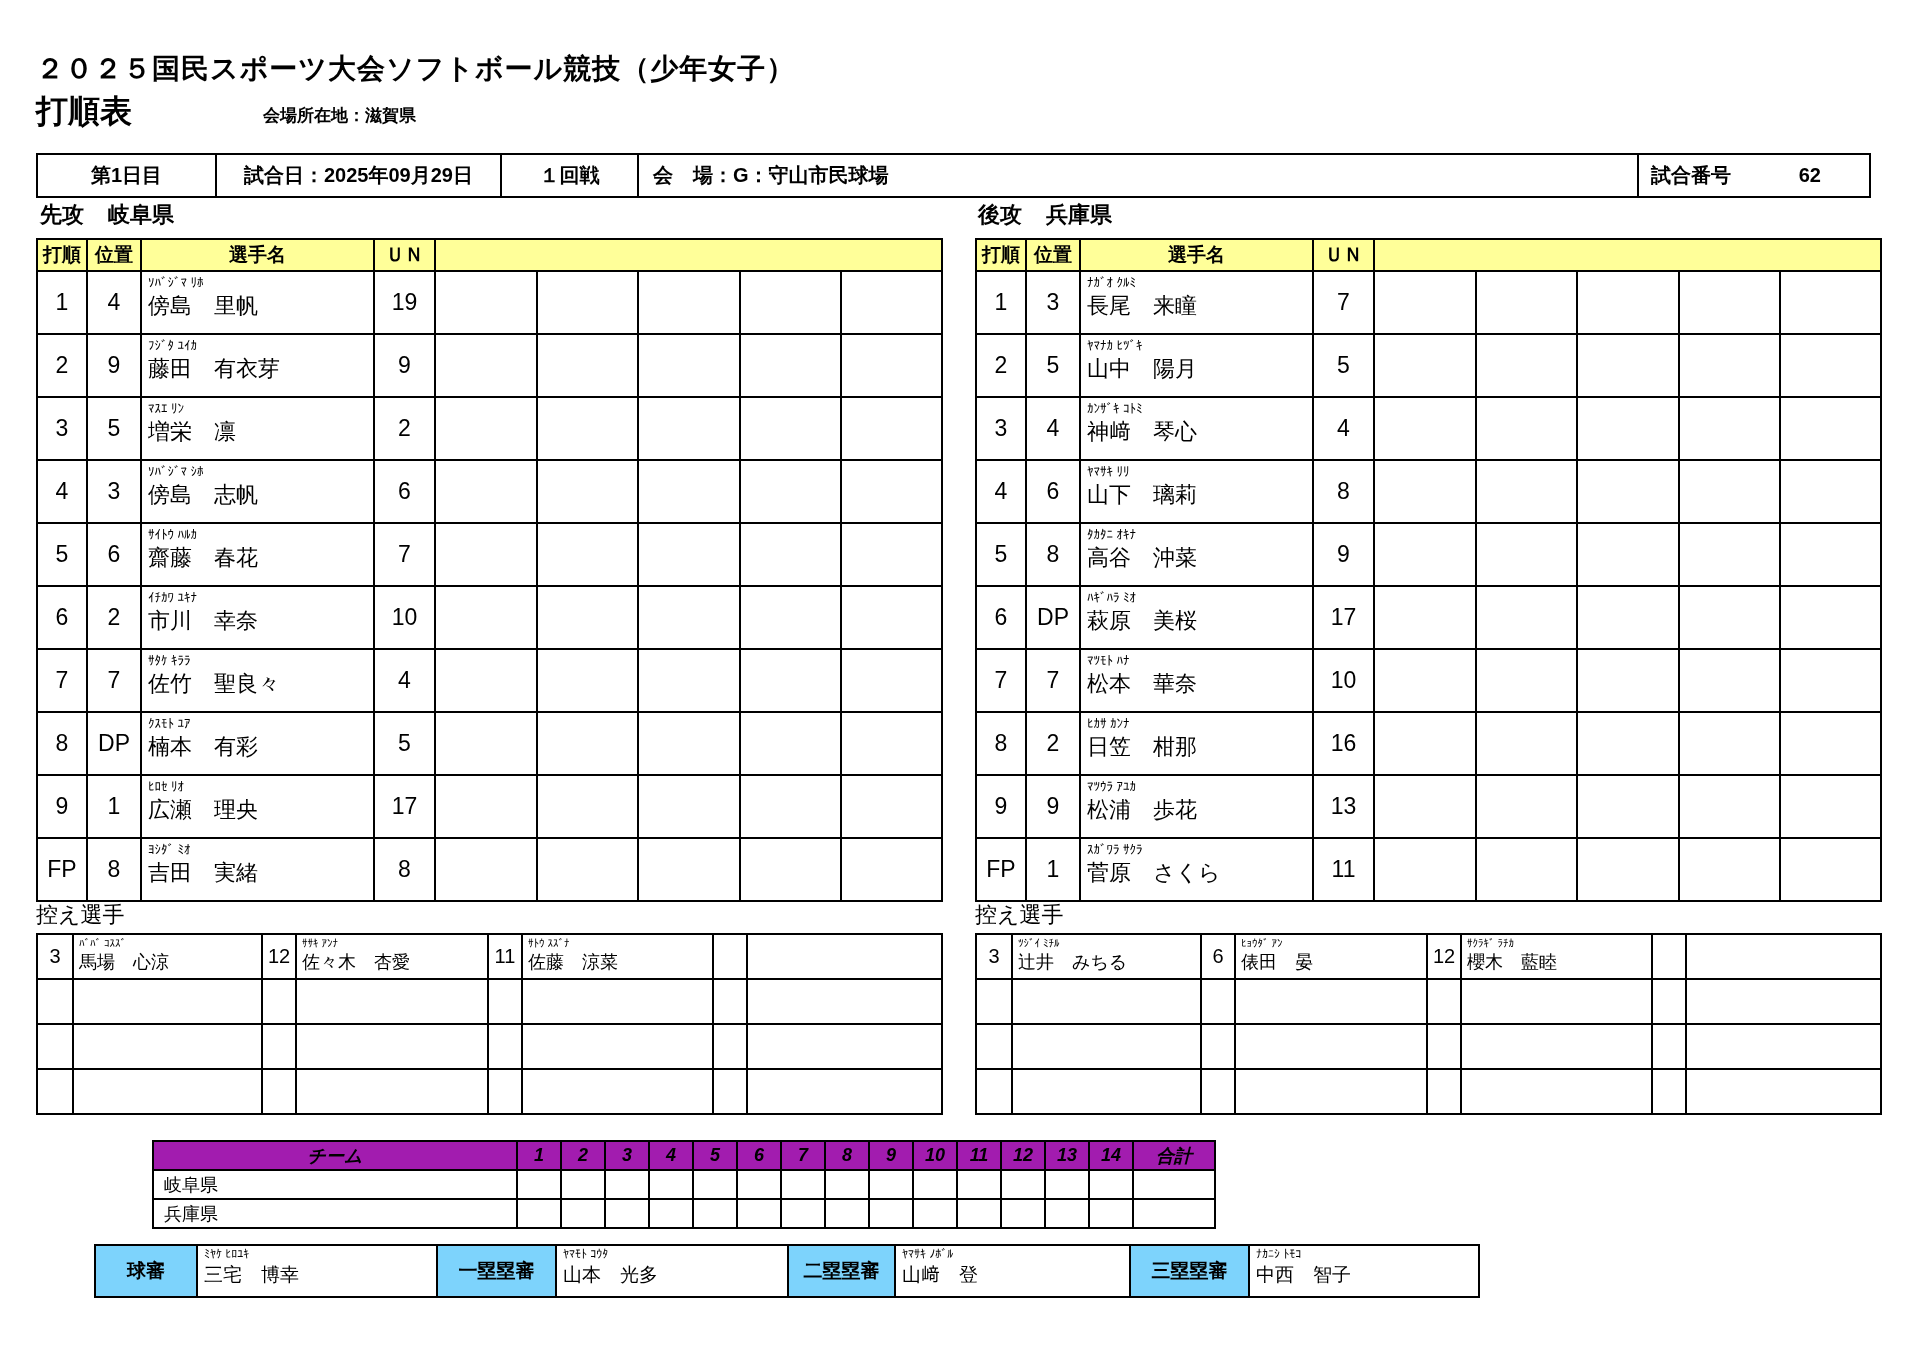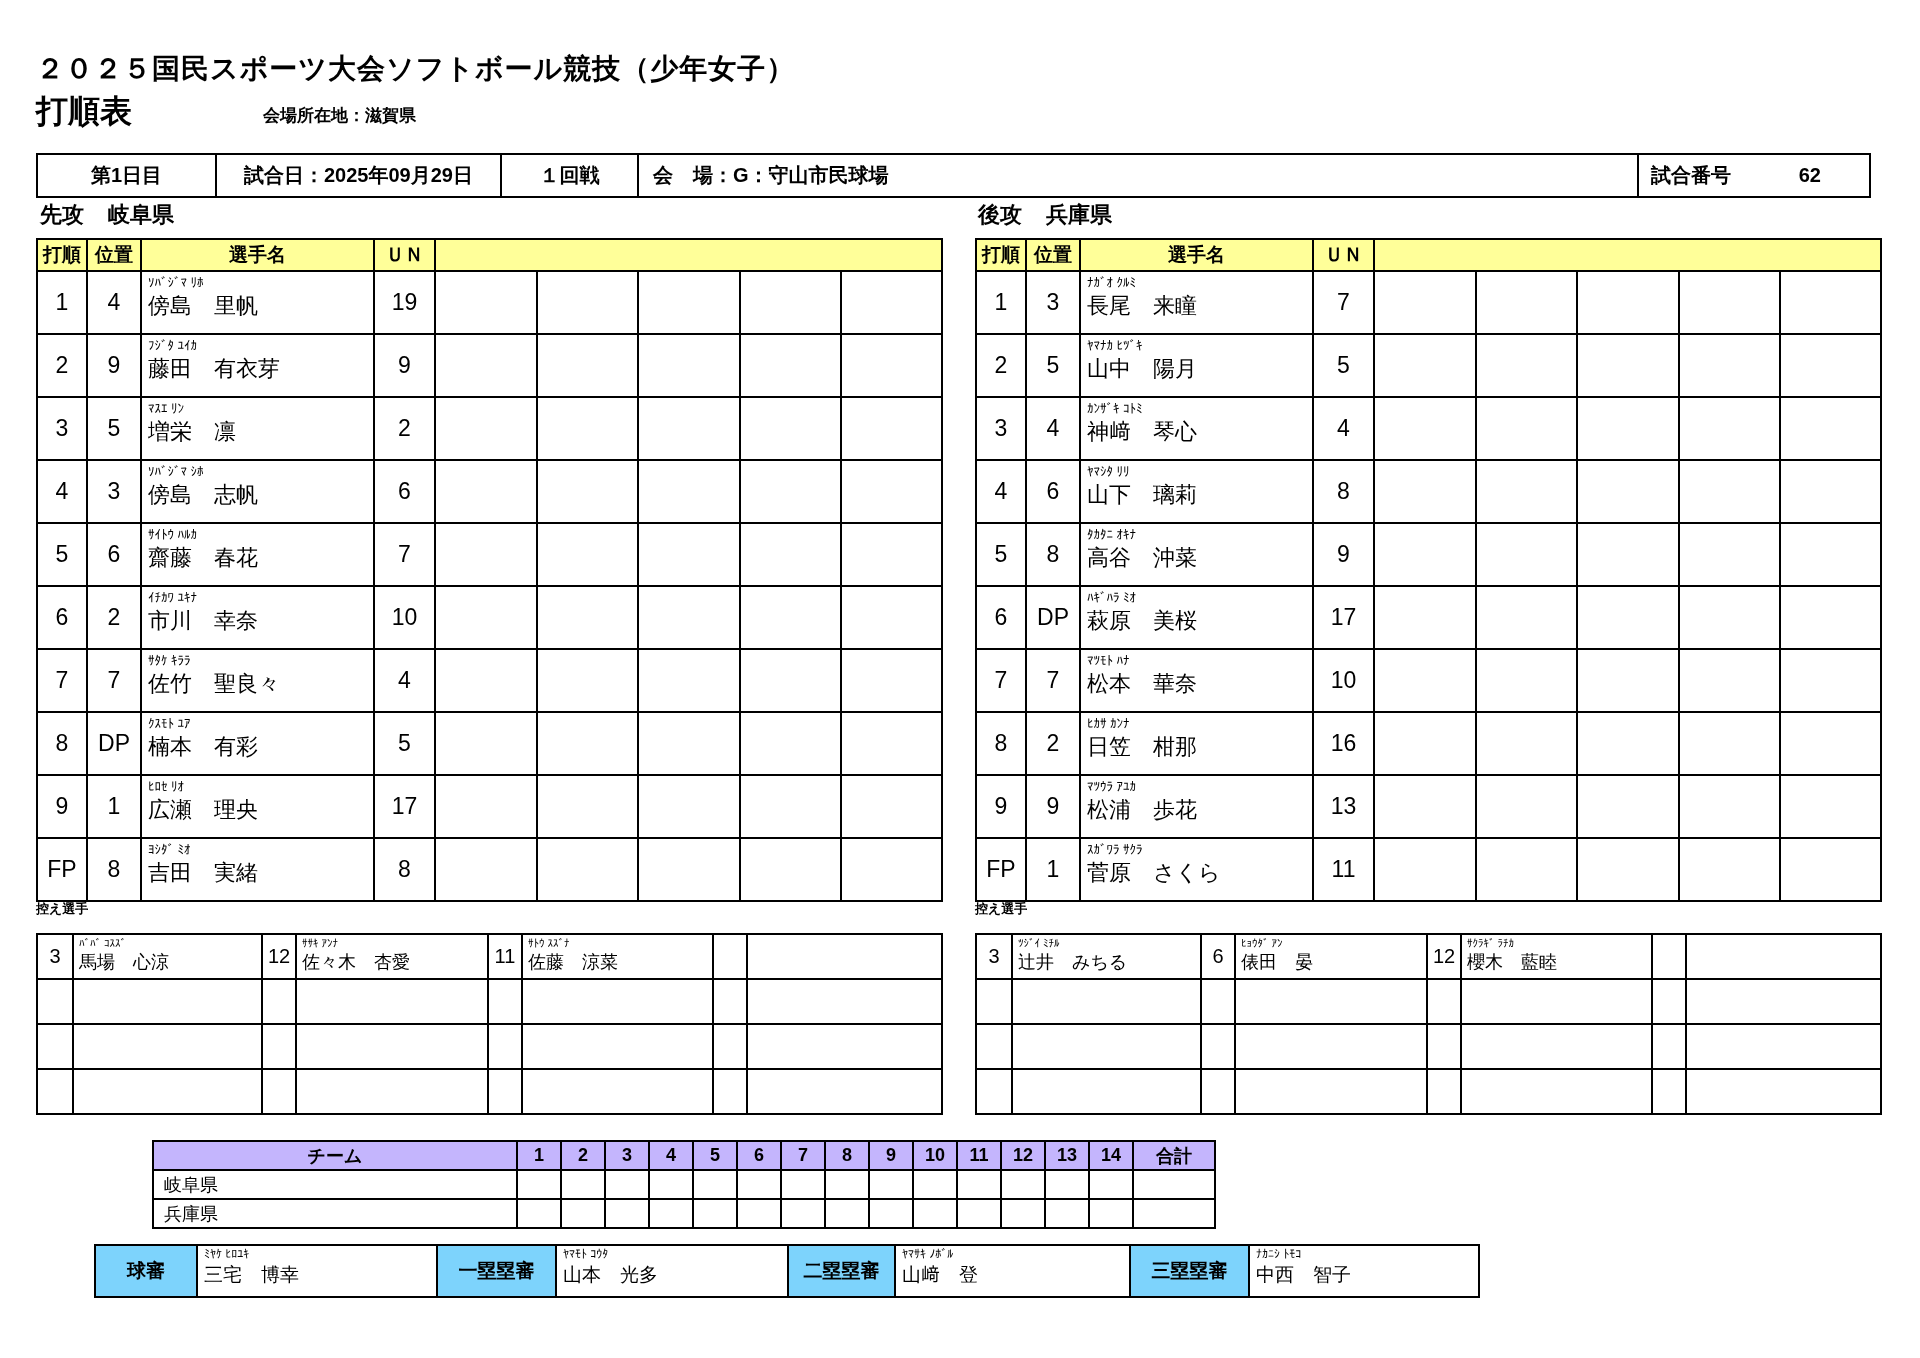--- a/index.html
+++ b/index.html
@@ -17,28 +17,28 @@
   .gnwrap{display:flex;justify-content:space-between;align-items:center;padding:0 48px 0 12px;}
   .team-title{font-size:22px;font-weight:bold;}
   .team-title .tname{margin-left:24px;}
   .lineup tr.head{height:32px;padding-left:34px;}
   .lineup th{background:#FFFF99;font-size:19px;font-weight:bold;text-align:center;vertical-align:middle;}
   .lineup tr.lrow{height:63px;}
   .num{font-size:23px;text-align:center;vertical-align:middle;}
   .pcell{vertical-align:top;padding:2px 6px;}
   .kana{font-size:13px;line-height:17px;white-space:nowrap;}
   .kanji{font-size:22px;line-height:30px;white-space:nowrap;}
-  .bench-label{font-size:13px;font-weight:bold;}
+  .bench-label{font-size:22px;font-weight:normal;}
   .bench tr{height:45px;}
   .bnum{font-size:20px;text-align:center;vertical-align:middle;}
   .bcell{vertical-align:top;padding:1px 5px;}
   .bench .kana{font-size:11px;line-height:14px;}
   .bench .kanji{font-size:18px;line-height:24px;}
   .score tr{height:29px;}
-  .score th{background:#c4b5fd;font-size:18px;font-weight:bold;text-align:center;vertical-align:middle;}
+  .score th{background:#a21caf;font-size:18px;font-weight:bold;text-align:center;vertical-align:middle;font-style:italic;}
   .score td.teamname{font-size:18px;text-align:left;padding-left:10px;vertical-align:middle;}
   .officials tr{height:52px;}
   .olabel{background:#7dd3fc;font-size:19px;font-weight:bold;text-align:center;vertical-align:middle;}
   .ocell{vertical-align:top;padding:0 6px;}
   .officials .kana{font-size:12px;line-height:16px;}
   .officials .kanji{font-size:19px;line-height:26px;}
 </style>
 </head>
 <body>
 
@@ -367,21 +367,21 @@
       <td></td>
           <td></td>
           <td></td>
           <td></td>
           <td></td>
     </tr>
     <tr class="lrow">
       <td class="num">4</td>
       <td class="num">6</td>
       <td class="pcell">
-            <div class="kana">ﾔﾏｼﾀ ﾘﾘ</div>
+            <div class="kana">ﾔﾏｻｷ ﾘﾘ</div>
             <div class="kanji">山下　璃莉</div>
           </td>
       <td class="num">8</td>
       <td></td>
           <td></td>
           <td></td>
           <td></td>
           <td></td>
     </tr>
     <tr class="lrow">

